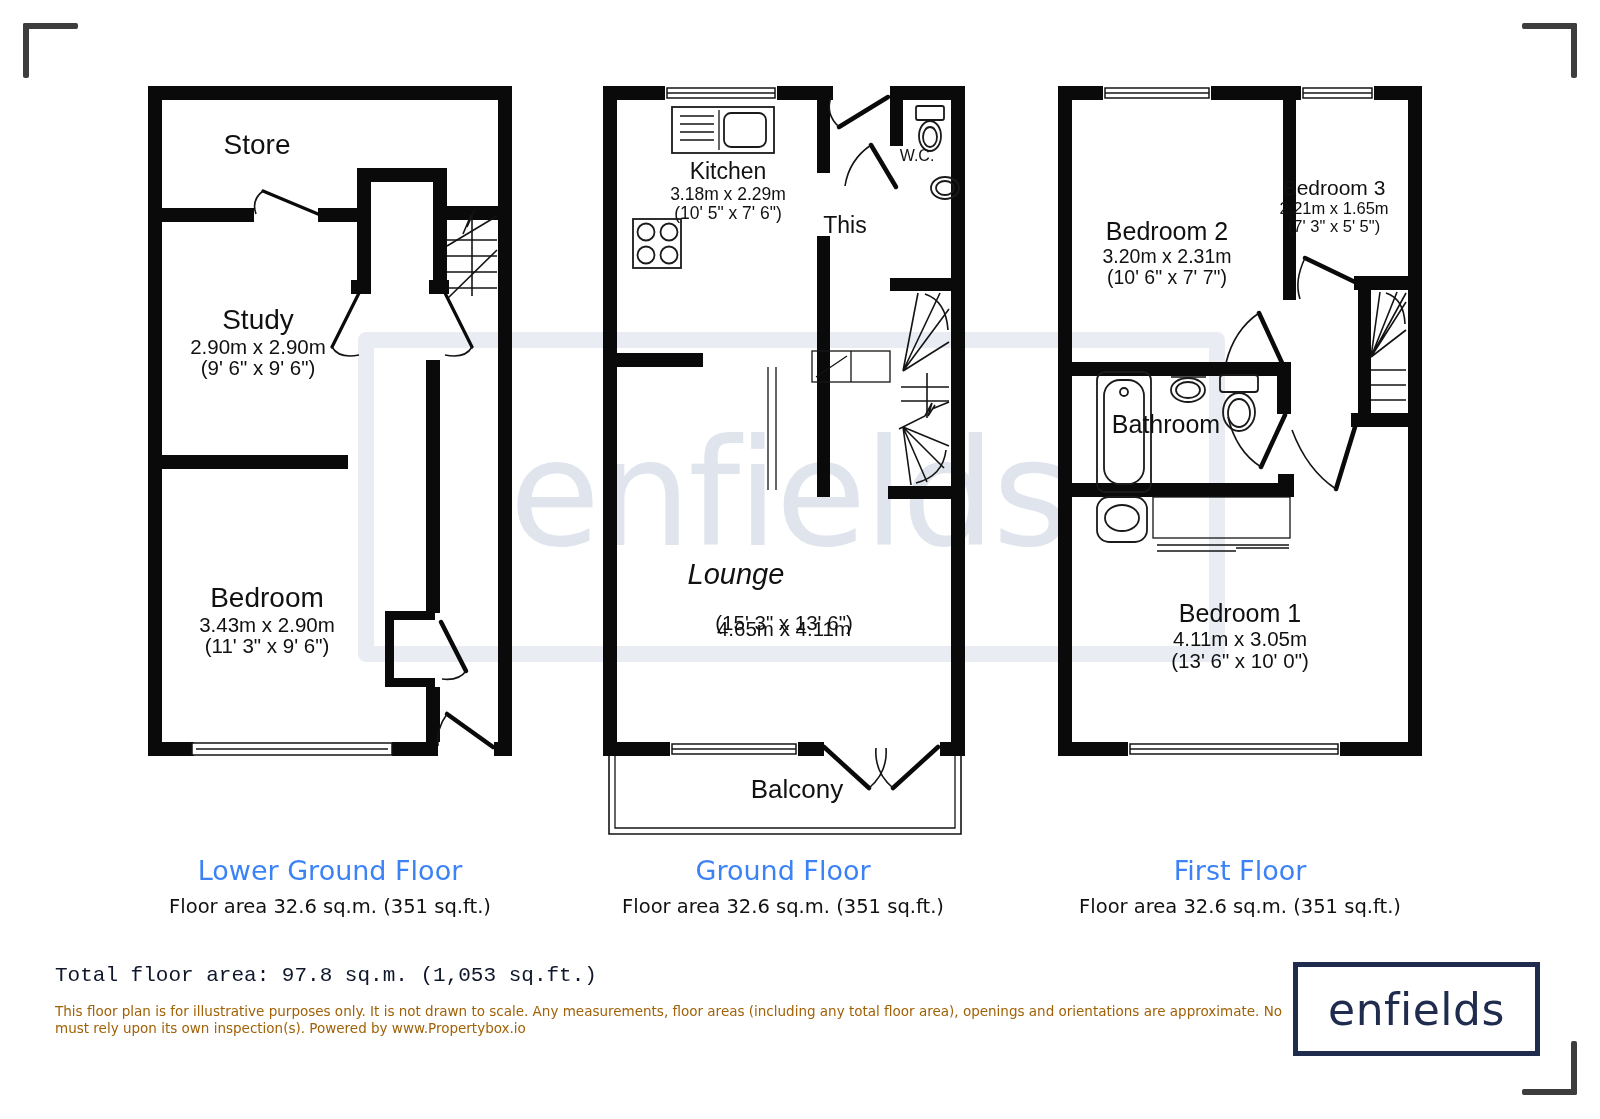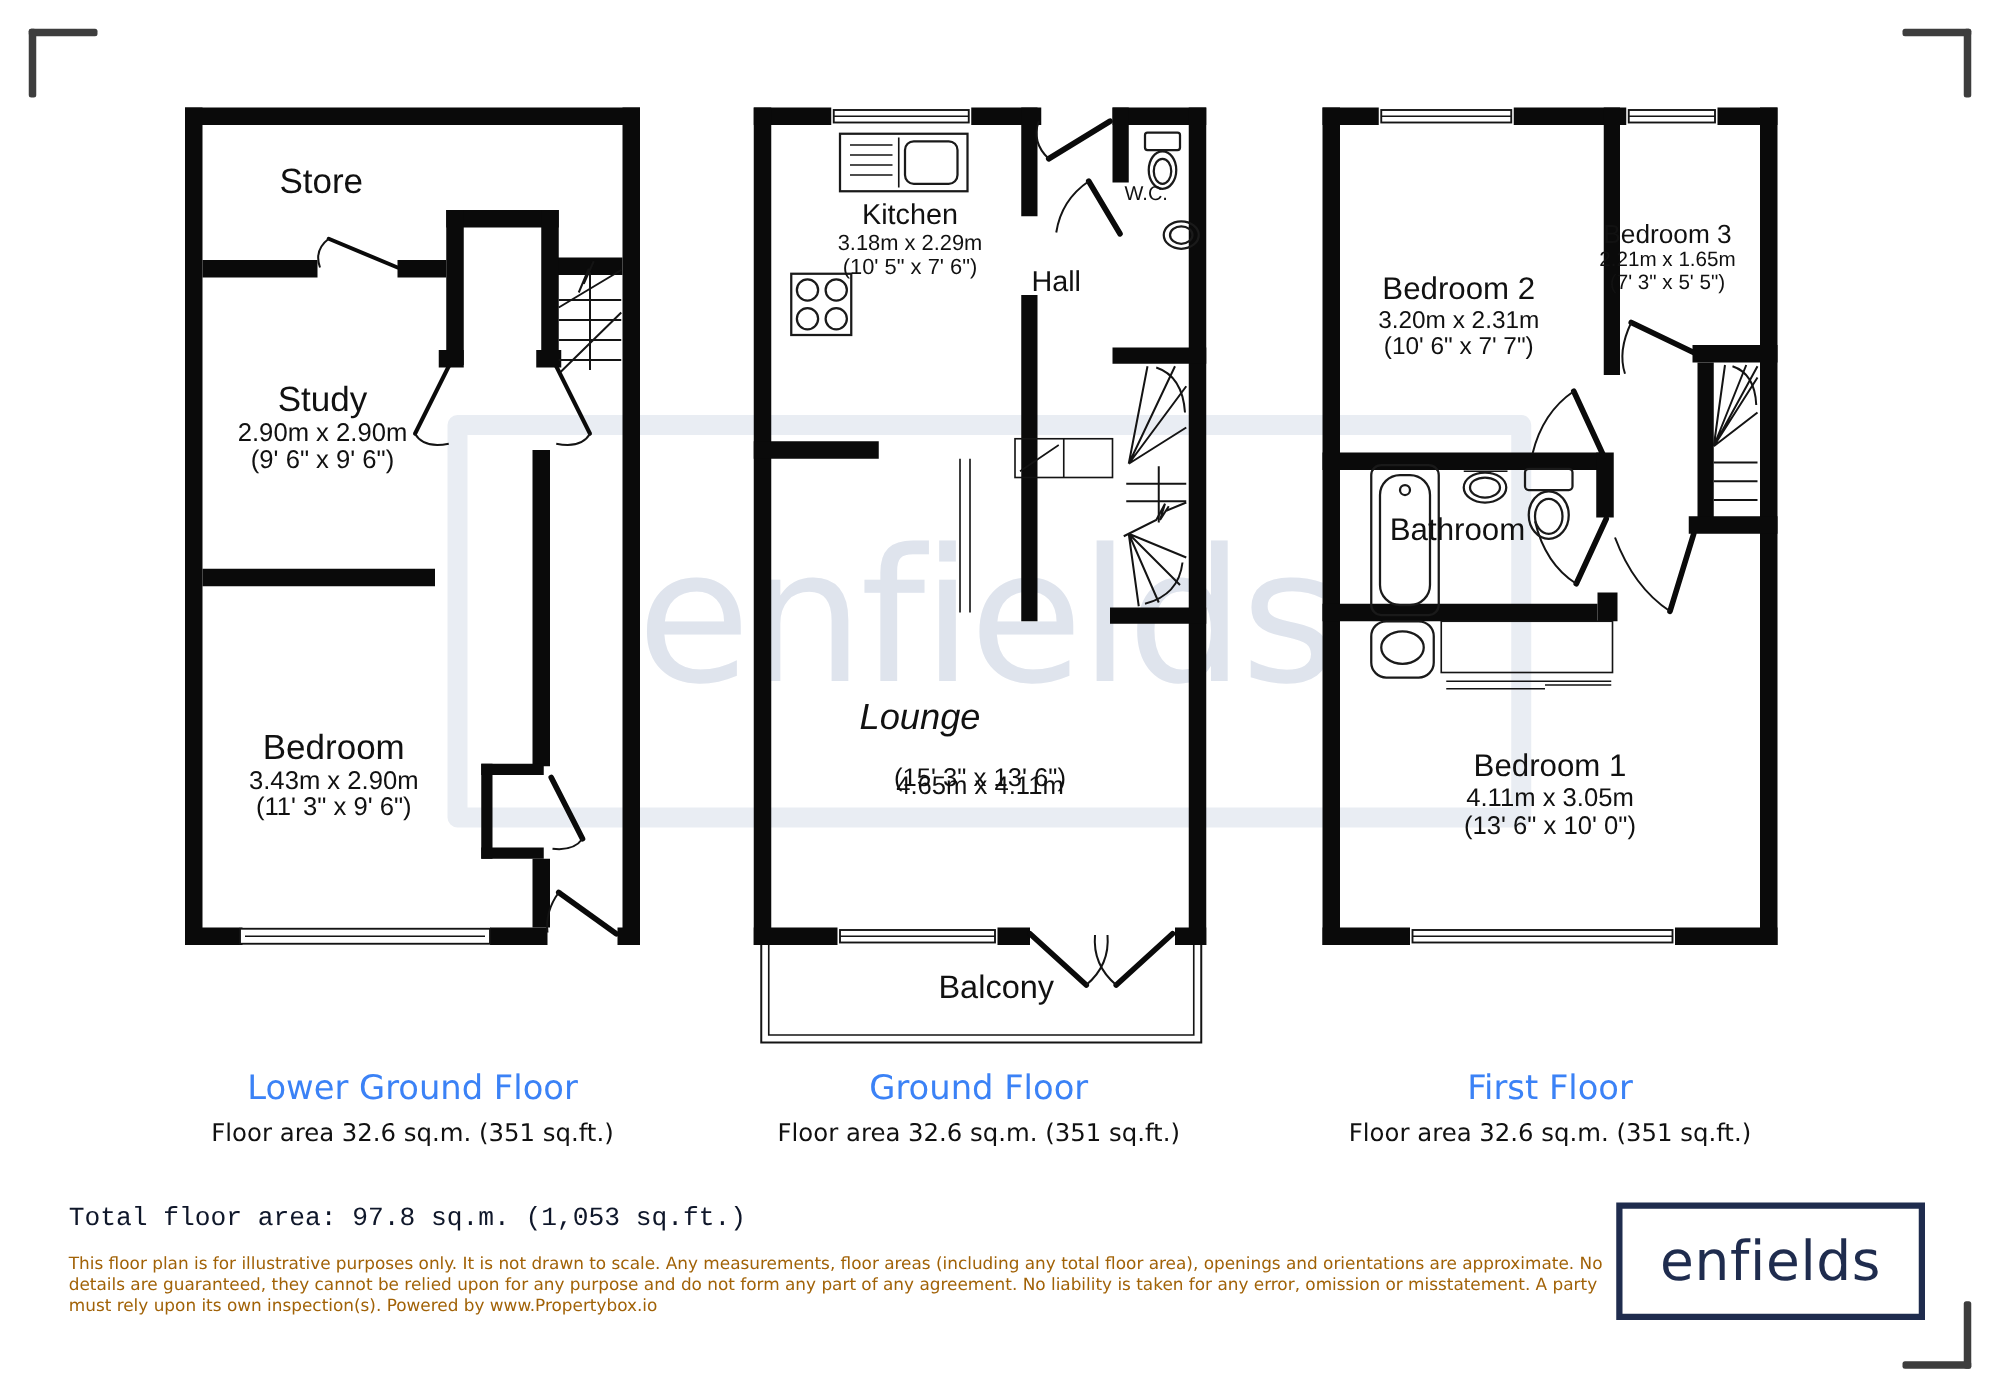--- a/index.html
+++ b/index.html
@@ -253,21 +253,21 @@
 
   <div class="lbl" style="left:267px;top:583px;font-size:28px;">Bedroom</div>
   <div class="lbl" style="left:267px;top:614px;font-size:20.5px;">3.43m x 2.90m</div>
   <div class="lbl" style="left:267px;top:635px;font-size:20.5px;">(11' 3" x 9' 6")</div>
 
   <div class="lbl" style="left:728px;top:159px;font-size:23px;">Kitchen</div>
   <div class="lbl" style="left:728px;top:185px;font-size:17.5px;">3.18m x 2.29m</div>
   <div class="lbl" style="left:728px;top:204px;font-size:17.5px;">(10' 5" x 7' 6")</div>
 
   <div class="lbl" style="left:917px;top:147px;font-size:16px;">W.C.</div>
-  <div class="lbl" style="left:845px;top:213px;font-size:23px;">Hall</div>
+  <div class="lbl" style="left:845px;top:213px;font-size:23px;">This</div>
 
   <div class="lbl" style="left:736px;top:559px;font-size:29px;font-style:italic;">Lounge</div>
   <div class="lbl" style="left:784px;top:590px;font-size:20.5px;margin-top:28px;">4.65m x 4.11m</div>
   <div class="lbl" style="left:784px;top:612px;font-size:20.5px;">(15' 3" x 13' 6")</div>
 
   <div class="lbl" style="left:797px;top:775px;font-size:26px;">Balcony</div>
 
   <div class="lbl" style="left:1167px;top:218px;font-size:25px;">Bedroom 2</div>
   <div class="lbl" style="left:1167px;top:246px;font-size:19.5px;">3.20m x 2.31m</div>
   <div class="lbl" style="left:1167px;top:267px;font-size:19.5px;">(10' 6" x 7' 7")</div>
@@ -286,21 +286,20 @@
   <div class="floor-area" style="left:330px;top:895px;">Floor area 32.6 sq.m. (351 sq.ft.)</div>
   <div class="floor-title" style="left:783px;top:855px;">Ground Floor</div>
   <div class="floor-area" style="left:783px;top:895px;">Floor area 32.6 sq.m. (351 sq.ft.)</div>
   <div class="floor-title" style="left:1240px;top:855px;">First Floor</div>
   <div class="floor-area" style="left:1240px;top:895px;">Floor area 32.6 sq.m. (351 sq.ft.)</div>
 
   <div class="total">Total floor area: 97.8 sq.m. (1,053 sq.ft.)</div>
 
   <div class="disclaimer">
     <div>This floor plan is for illustrative purposes only. It is not drawn to scale. Any measurements, floor areas (including any total floor area), openings and orientations are approximate. No</div>
-    <div>details are guaranteed, they cannot be relied upon for any purpose and do not form any part of any agreement. No liability is taken for any error, omission or misstatement. A party</div>
     <div>must rely upon its own inspection(s). Powered by www.Propertybox.io</div>
   </div>
 
   <div class="logo">
     <span>enfields</span>
   </div>
 
 </div>
 
 </body></html>

